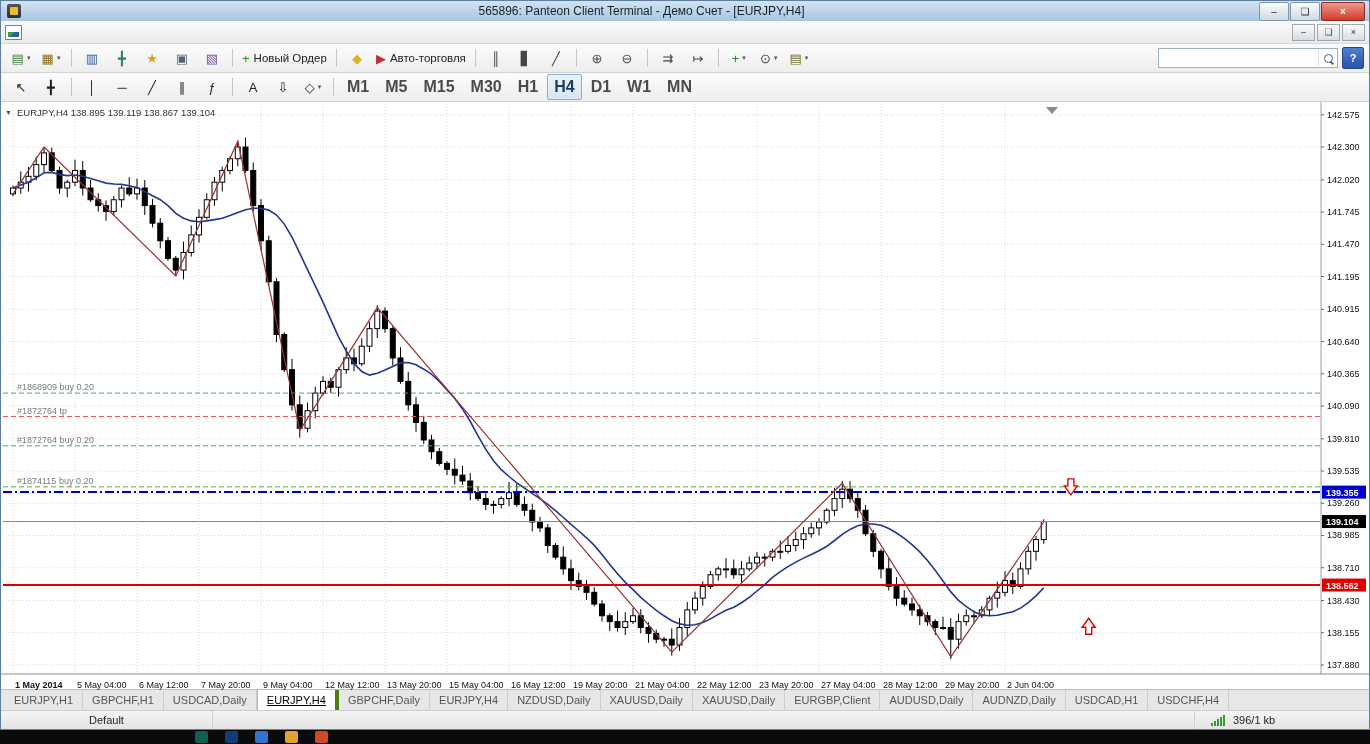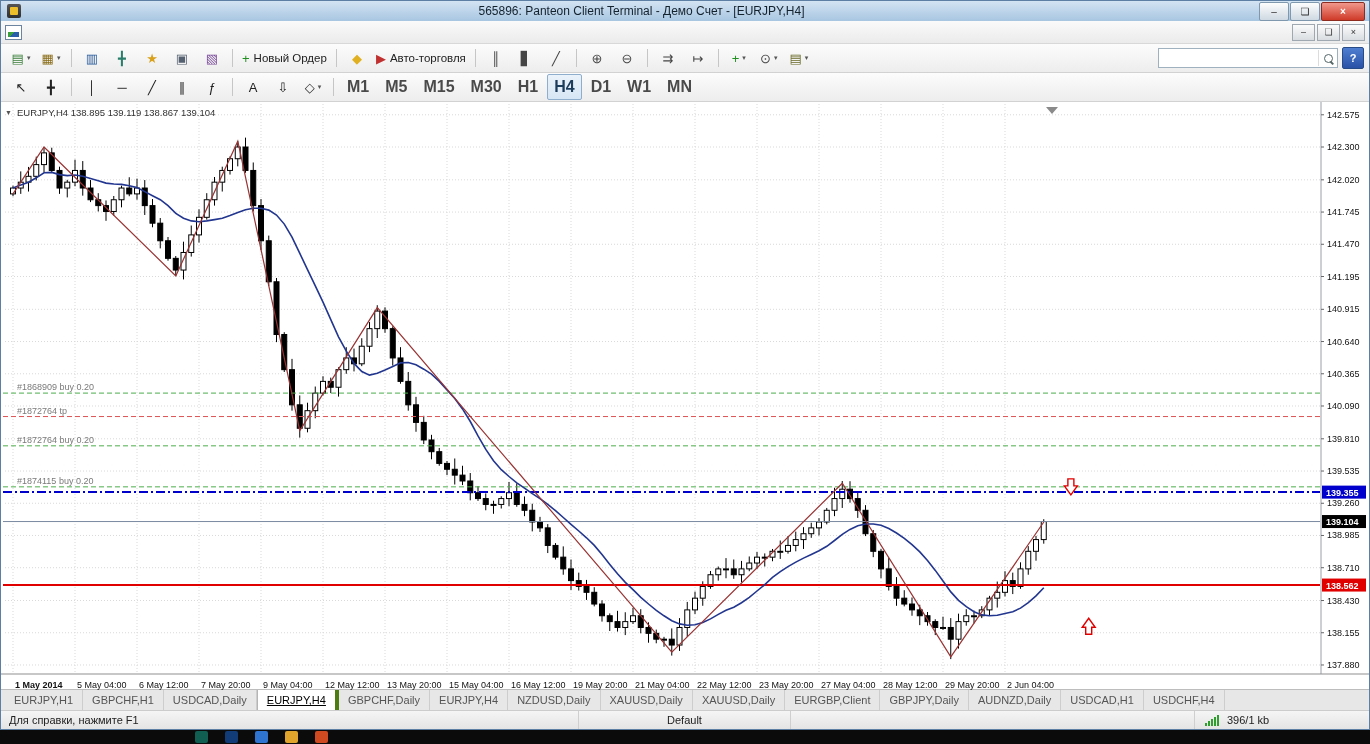--- a/index.html
+++ b/index.html
@@ -57,21 +57,21 @@
           font-size:11px;color:#555;padding-left:4px;}
   .tab{display:flex;align-items:center;padding:0 9px;border-right:1px solid #cdcdcd;white-space:nowrap;}
   .tab.active{background:#fff;color:#000;border-right:4px solid #4d7c0f;border-left:1px solid #b5b5b5;text-decoration:underline;}
   
   .statusbar{height:18px;flex:0 0 18px;background:linear-gradient(#f5f5f5,#e4e4e4);border-top:1px solid #cccccc;
              display:flex;align-items:center;font-size:11px;color:#222;}
   .sb-cell{height:100%;display:flex;align-items:center;border-right:1px solid #cfcfcf;box-sizing:border-box;}
   .sb-help{flex:0 0 578px;padding-left:8px;}
   .sb-profile{flex:0 0 212px;justify-content:center;}
   .sb-fill{flex:1;border-right:none;}
-  .sb-net{flex:0 0 175px;padding-left:10px;border-right:none;border-left:1px solid #cfcfcf;}
+  .sb-net{flex:0 0 175px;padding-left:16px;border-right:none;border-left:1px solid #cfcfcf;}
   .conn-bars{display:flex;align-items:flex-end;height:11px;margin-right:7px;}
   .conn-bars span{width:2px;margin-right:1px;background:#2f9e2f;display:block;}
   
   .taskbar{position:absolute;left:0;bottom:0;width:1370px;height:14px;background:#0b0b0b;display:flex;align-items:center;}
   .tk-ico{width:13px;height:12px;border-radius:2px;margin-right:17px;}
 </style>
 </head>
 <body>
 
 <div id="root">
@@ -641,28 +641,27 @@
         <div class="tab">EURJPY,H1</div>
         <div class="tab">GBPCHF,H1</div>
         <div class="tab">USDCAD,Daily</div>
         <div class="tab active">EURJPY,H4</div>
         <div class="tab">GBPCHF,Daily</div>
         <div class="tab">EURJPY,H4</div>
         <div class="tab">NZDUSD,Daily</div>
         <div class="tab">XAUUSD,Daily</div>
         <div class="tab">XAUUSD,Daily</div>
         <div class="tab">EURGBP,Client</div>
-        <div class="tab">GBPJPY,Daily</div>
+        <div class="tab">AUDUSD,Daily</div>
         <div class="tab">AUDNZD,Daily</div>
         <div class="tab">USDCAD,H1</div>
         <div class="tab">USDCHF,H4</div>
       </div>
 
     <div class="statusbar">
-      <div class="sb-cell sb-help">Для справки, нажмите F1</div>
       <div class="sb-cell sb-profile">Default</div>
       <div class="sb-cell sb-fill"></div>
       <div class="sb-cell sb-net">
         <span class="conn-bars">
           <span style="height:3px"></span>
             <span style="height:5px"></span>
             <span style="height:7px"></span>
           <span style="height:9px"></span>
             <span style="height:11px"></span>
         </span>

